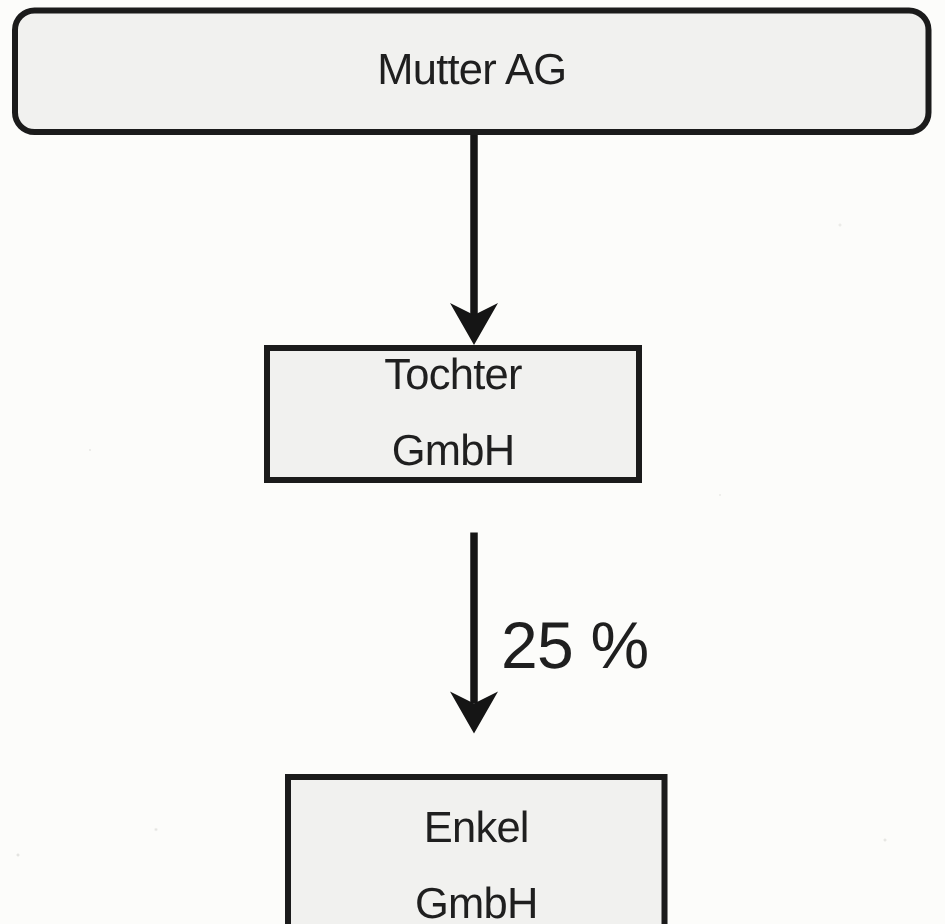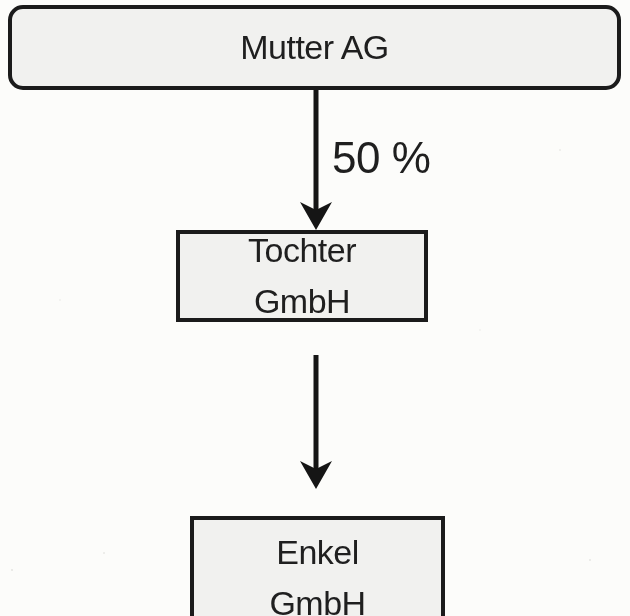--- a/index.html
+++ b/index.html
@@ -36,21 +36,21 @@
     position: absolute;
     box-sizing: border-box;
     background: #f1f1ef;
     border: 4px solid #1b1b1b;
     color: #1f1f1f;
     display: flex;
     flex-direction: column;
     align-items: center;
     justify-content: center;
     text-align: center;
-    font-size: 34px;
+    font-size: 29px;
     line-height: 51px;
     letter-spacing: -0.5px;
     z-index: 2;
   }
 
   .node-mutter {
     left: 8px;
     top: 5px;
     width: 613px;
     height: 85px;
@@ -134,15 +134,15 @@
   <div class="node node-tochter">
     <span>Tochter</span>
     <span>GmbH</span>
   </div>
 
   <div class="node node-enkel">
     <span>Enkel</span>
     <span>GmbH</span>
   </div>
 
-  <div class="edge-label edge-label-50">50 %</div>
+  <div class="edge-label edge-label-25">25 %</div>
 
 </div>
 
 </body></html>

